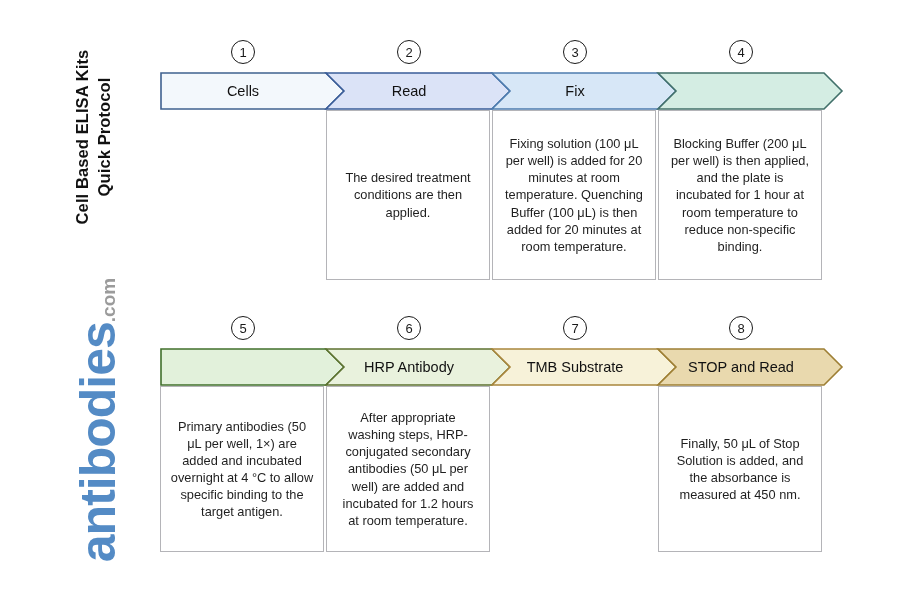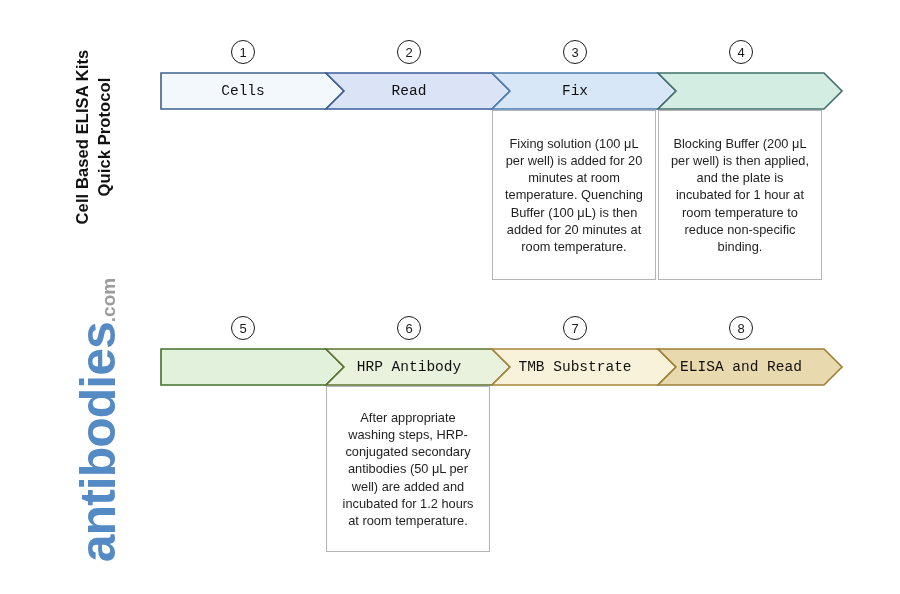--- a/index.html
+++ b/index.html
@@ -30,21 +30,21 @@
   #row1{top:40px;height:241px;}
   #row2{top:316px;height:237px;}
   .num-circle{
     position:absolute;top:0;width:24px;height:24px;border:1.6px solid #1a1a1a;
     border-radius:50%;background:#ffffff;display:flex;align-items:center;justify-content:center;
     font-size:13px;color:#1a1a1a;box-sizing:border-box;z-index:4;
   }
   .arrow-svg{position:absolute;top:32px;width:190px;height:38px;overflow:visible;}
   .arrow-label{
     position:absolute;top:32px;width:166px;height:38px;display:flex;
-    align-items:center;justify-content:center;font-size:14.5px;color:#111111;z-index:3;font-family:Liberation Mono, monospace;
+    align-items:center;justify-content:center;font-size:14.5px;color:#111111;z-index:3;
   }
   .desc-box{
     position:absolute;top:70px;width:164px;background:#ffffff;border:1px solid #b4b4b8;
     box-sizing:border-box;display:flex;align-items:center;justify-content:center;
     text-align:center;font-size:12.8px;line-height:1.34;color:#1f1f1f;
     padding:6px 9px;z-index:2;
   }
   .r1box{height:170px;}
   .r2box{height:166px;}
   .c0{left:0;} .c1{left:166px;} .c2{left:332px;} .c3{left:498px;}
@@ -89,20 +89,23 @@
         <span>3</span>
       </div>
     <div class="num-circle n3">
         <span>4</span>
       </div>
 
     <div class="arrow-label c0">Cells</div>
     <div class="arrow-label c1">Read</div>
     <div class="arrow-label c2">Fix</div>
 
+    <div class="desc-box r1box c1">
+        <span>The desired treatment conditions are then applied.</span>
+      </div>
     <div class="desc-box r1box c2">
         <span>Fixing solution (100 μL per well) is added for 20 minutes at room temperature. Quenching Buffer (100 μL) is then added for 20 minutes at room temperature.</span>
       </div>
     <div class="desc-box r1box c3">
         <span>Blocking Buffer (200 μL per well) is then applied, and the plate is incubated for 1 hour at room temperature to reduce non-specific binding.</span>
       </div>
   </div>
 
   <div class="prow" id="row2">
 
@@ -127,20 +130,26 @@
       </div>
     <div class="num-circle n2">
         <span>7</span>
       </div>
     <div class="num-circle n3">
         <span>8</span>
       </div>
 
     <div class="arrow-label c2">TMB Substrate</div>
     <div class="arrow-label c1">HRP Antibody</div>
-    <div class="arrow-label c3">ELISA and Read</div>
+    <div class="arrow-label c3">STOP and Read</div>
 
+    <div class="desc-box r2box c0">
+        <span>Primary antibodies (50 μL per well, 1×) are added and incubated overnight at 4 °C to allow specific binding to the target antigen.</span>
+      </div>
     <div class="desc-box r2box c1">
         <span>After appropriate washing steps, HRP-conjugated secondary antibodies (50 μL per well) are added and incubated for 1.2 hours at room temperature.</span>
+      </div>
+    <div class="desc-box r2box c3">
+        <span>Finally, 50 μL of Stop Solution is added, and the absorbance is measured at 450 nm.</span>
       </div>
   </div>
 
 </div>
 
 </body></html>

